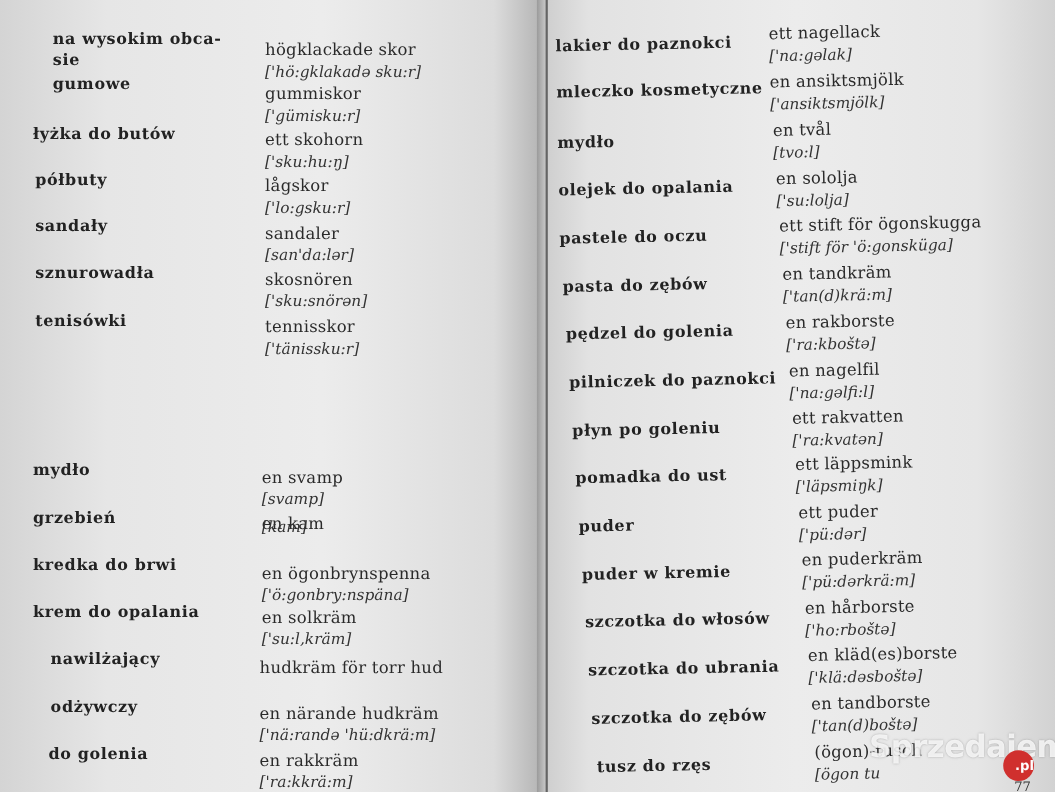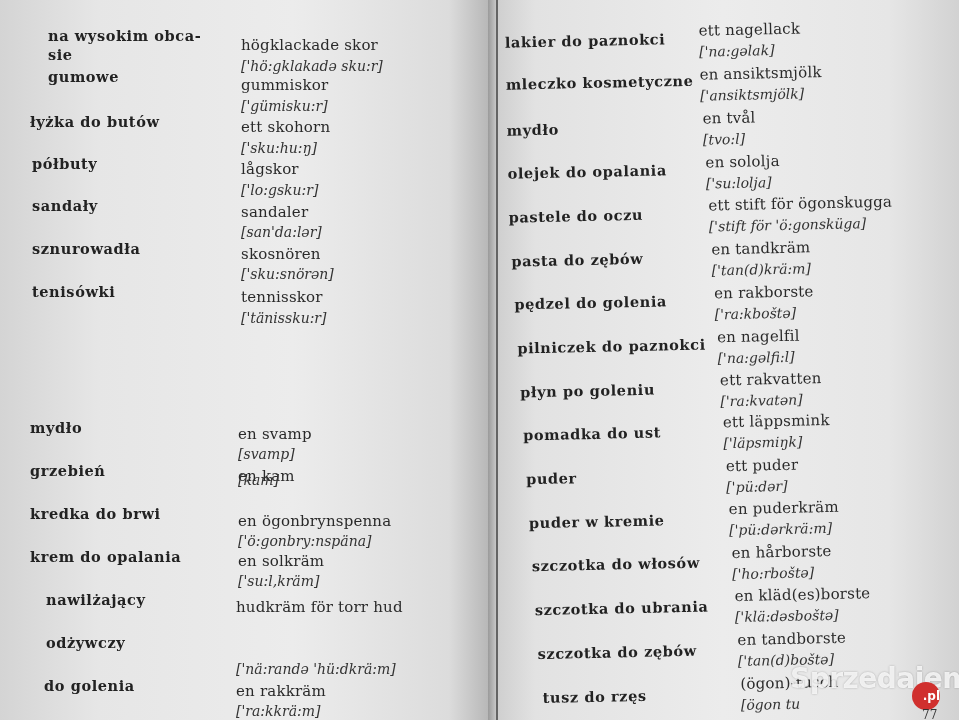--- a/index.html
+++ b/index.html
@@ -101,20 +101,21 @@
   <div class="ph" style="left:238px;top:533px">['ö:gonbry:nspäna]</div>
 
   <div class="pl" style="left:30px;top:548px">krem do opalania</div>
   <div class="sv" style="left:238px;top:552px">en solkräm</div>
   <div class="ph" style="left:238px;top:573px">['su:l,kräm]</div>
 
   <div class="pl" style="left:46px;top:591px">nawilżający</div>
   <div class="sv" style="left:236px;top:598px">hudkräm för torr hud</div>
 
   <div class="pl" style="left:46px;top:634px">odżywczy</div>
+  <div class="sv" style="left:236px;top:640px">en närande hudkräm</div>
   <div class="ph" style="left:236px;top:661px">['nä:randə 'hü:dkrä:m]</div>
 
   <div class="pl" style="left:44px;top:677px">do golenia</div>
   <div class="sv" style="left:236px;top:682px">en rakkräm</div>
   <div class="ph" style="left:236px;top:703px">['ra:kkrä:m]</div>
 </div>
 
 <div class="page page-right">
   <div class="right-col" style="position:absolute;left:0;top:0;width:471px;height:720px">
     <div class="pl" style="left:16px;top:34px">lakier do paznokci</div>

